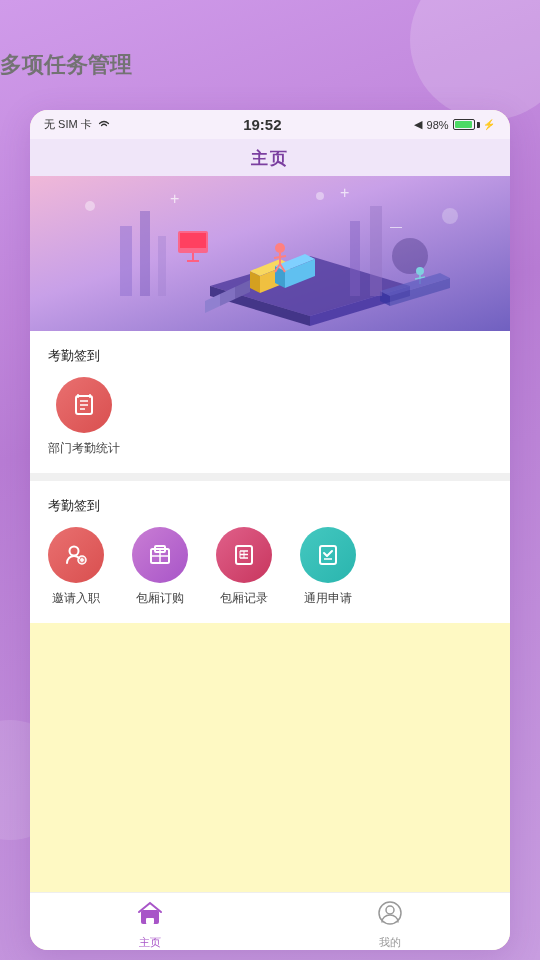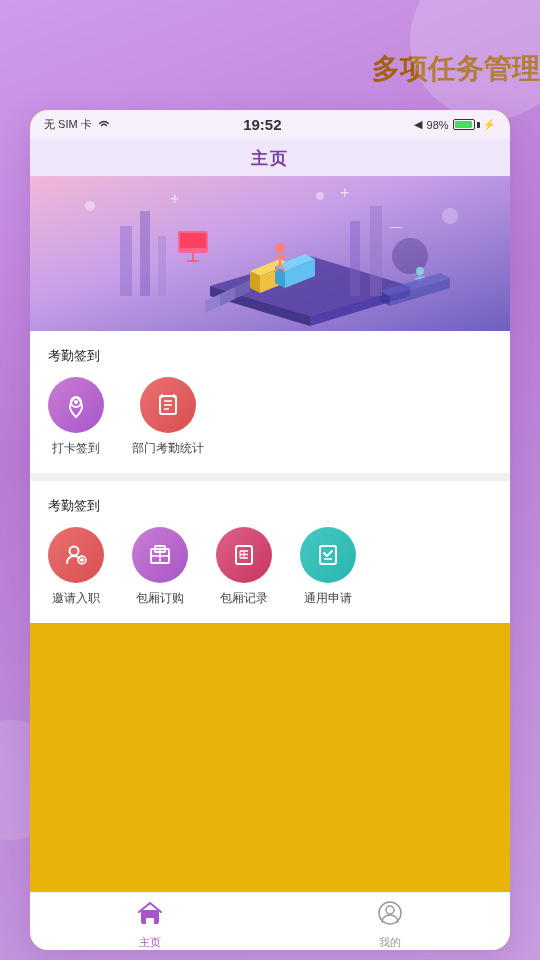--- a/index.html
+++ b/index.html
@@ -27,35 +27,35 @@
       bottom: 120px;
       left: -50px;
       width: 120px;
       height: 120px;
       border-radius: 50%;
       background: rgba(255,255,255,0.12);
     }
 
     
     .page-title {
-      text-align: right;
-      color: #a16207;
-      font-size: 28px;
+      text-align: left;
+      color: #737373;
+      font-size: 22px;
       font-weight: 600;
       padding: 50px 0 18px;
     }
 
     
     .phone-frame {
       position: absolute;
       top: 110px;
       left: 30px;
       right: 30px;
       bottom: 10px;
-      background: #eab308;
+      background: #fef9c3;
       border-radius: 18px;
       overflow: hidden;
       box-shadow: 0 8px 32px rgba(100,40,140,0.18);
     }
 
     
     .status-bar {
       background: #f7f0fb;
       display: flex;
       align-items: center;
@@ -312,30 +312,20 @@
       <rect x="128" y="60" width="8" height="60" fill="#a080d0" opacity="0.4"></rect>
       <rect x="320" y="45" width="10" height="75" fill="#8060c0" opacity="0.45"></rect>
       <rect x="340" y="30" width="12" height="90" fill="#9070c0" opacity="0.4"></rect>
     </svg>
   </div>
 
   <div class="content-area" style="background:#fff;">
 
     <div class="section-title">考勤签到</div>
     <div class="icon-grid">
-      <div class="icon-item">
-        <div class="icon-circle color-purple">
-          <svg width="28" height="28" viewBox="0 0 28 28" fill="none">
-            <circle cx="14" cy="11" r="5" stroke="white" stroke-width="2"></circle>
-            <path d="M14 6 C14 6 8 10 8 16 C8 20 14 26 14 26 C14 26 20 20 20 16 C20 10 14 6 14 6Z" stroke="white" stroke-width="2" fill="none"></path>
-            <circle cx="14" cy="11" r="2" fill="white"></circle>
-          </svg>
-        </div>
-        <span class="icon-label">打卡签到</span>
-      </div>
       <div class="icon-item">
         <div class="icon-circle color-red-orange">
           <svg width="28" height="28" viewBox="0 0 28 28" fill="none">
             <rect x="6" y="5" width="16" height="18" rx="2" stroke="white" stroke-width="2"></rect>
             <line x1="10" y1="10" x2="18" y2="10" stroke="white" stroke-width="1.5"></line>
             <line x1="10" y1="14" x2="18" y2="14" stroke="white" stroke-width="1.5"></line>
             <line x1="10" y1="18" x2="15" y2="18" stroke="white" stroke-width="1.5"></line>
             <path d="M8 3 L8 7 M20 3 L20 7" stroke="white" stroke-width="1.5"></path>
           </svg>
         </div>

